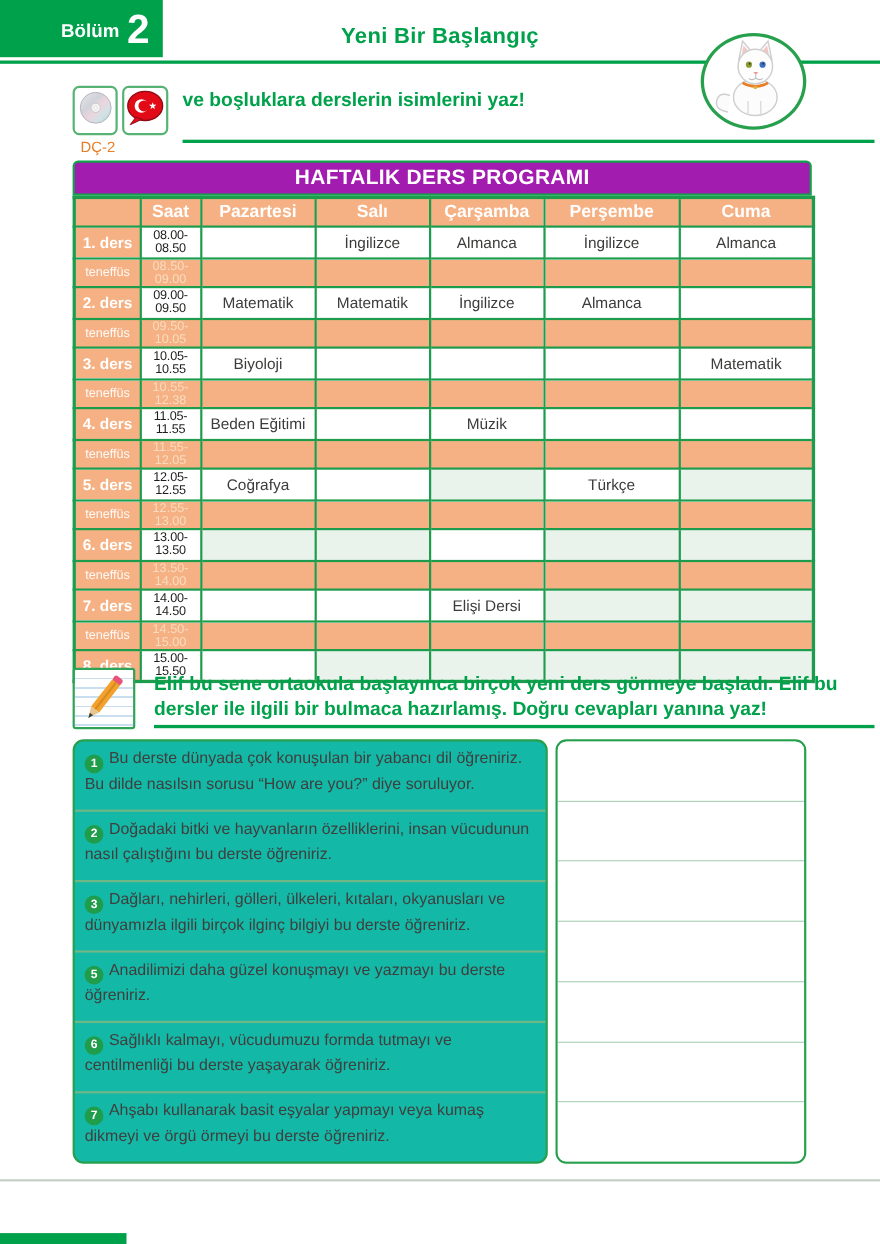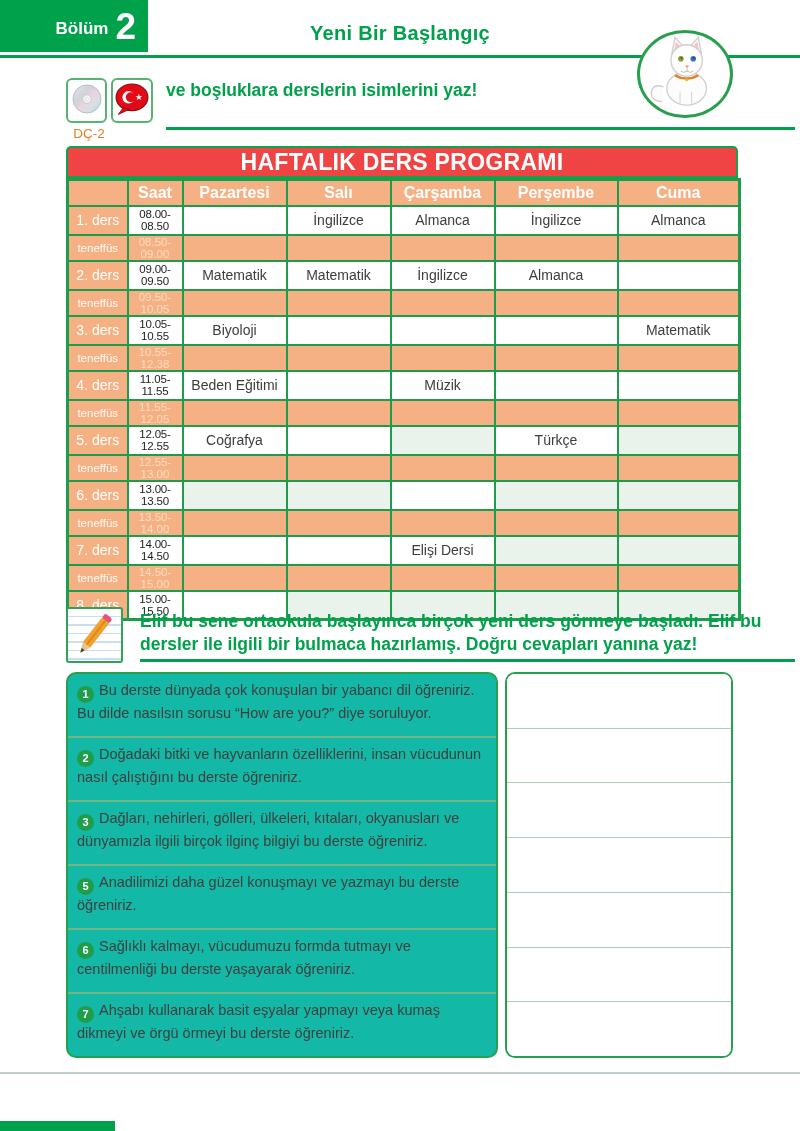--- a/index.html
+++ b/index.html
@@ -45,33 +45,33 @@
   #instr1{ left:166px; top:79px; }
   #instr2{ left:140px; top:610px; }
   .instr div{ white-space:nowrap; }
   .green-rule{ position:absolute; height:2.5px; background:#00A14B; }
   #rule1{ left:166px; top:127px; width:629px; }
   #rule2{ left:140px; top:659px; width:655px; }
 
   
   #schedule{ position:absolute; left:66px; top:146px; width:672px; }
   .schedule-band{
-    height:32px; background:#ef4444; border:2px solid #12A24C;
-    border-radius:5px 5px 0 0; color:#fff; font-size:23px; font-weight:bold;
+    height:32px; background:#a21caf; border:2px solid #12A24C;
+    border-radius:5px 5px 0 0; color:#fff; font-size:19px; font-weight:bold;
     display:flex; align-items:center; justify-content:center; letter-spacing:.3px;
   }
   #schedule table{
     border-collapse:collapse; table-layout:fixed; width:672px;
     border:3px solid #1E9C4D;
   }
   #schedule td{ border:2px solid #1E9C4D; text-align:center; vertical-align:middle; overflow:hidden; }
   tr.head td{ background:#F5B183; color:#fff; font-weight:bold; font-size:16px; height:26px; }
   tr.lesson{ height:29px; }
   tr.break{ height:22px; }
-  td.label-cell{ background:#F5B183; color:#fff; font-weight:normal; font-size:14px; }
+  td.label-cell{ background:#F5B183; color:#fff; font-weight:bold; font-size:14px; }
   tr.lesson td.time-cell{ background:#fff; color:#1d1d1b; font-size:11.5px; letter-spacing:-0.2px; }
   tr.lesson td.day-cell{ background:#fff; color:#3c3c3b; font-size:14px; }
   tr.lesson td.day-cell.shaded{ background:#E9F3EB; }
   tr.break td{ background:#F5B183; }
   tr.break td.label-cell{ color:rgba(255,255,255,.92); font-weight:normal; font-size:11.5px; }
   tr.break td.time-cell{ color:#F9DCC0; font-size:11.5px; }
 
   
   #note-icon{
     position:absolute; left:66px; top:607px; width:57px; height:56px;

